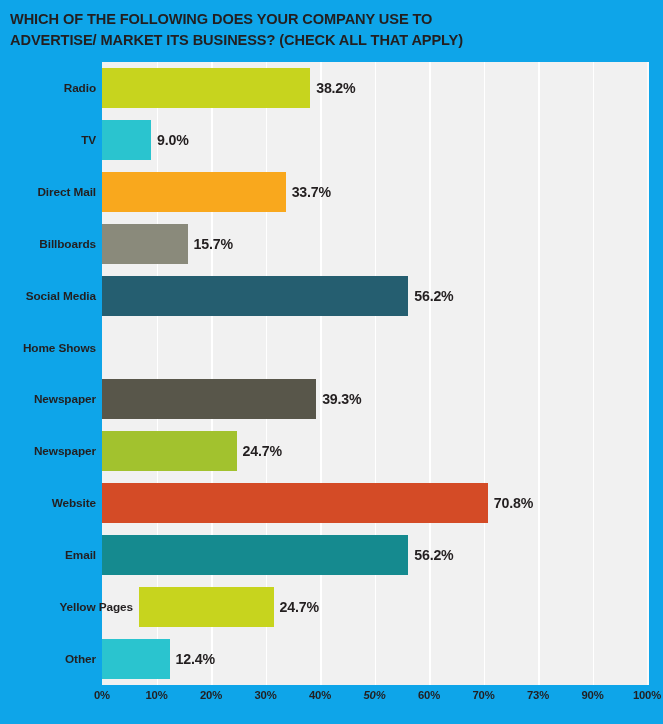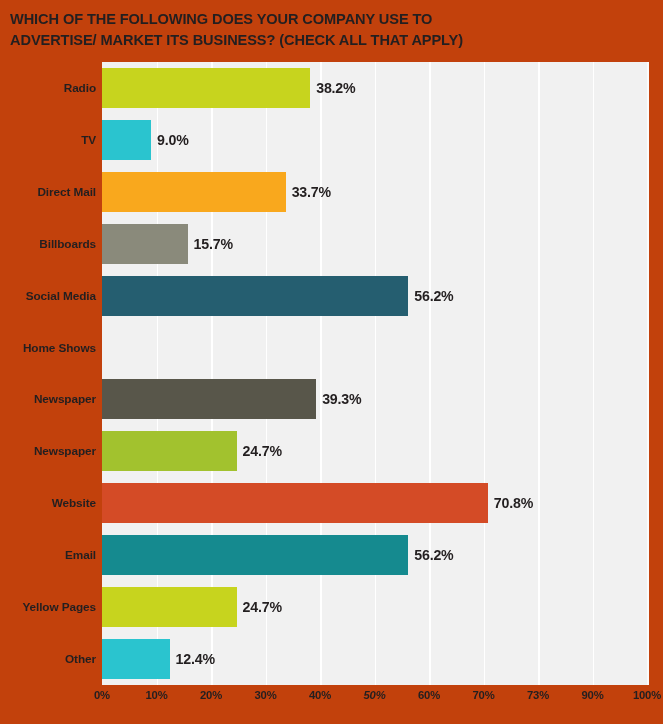--- a/index.html
+++ b/index.html
@@ -8,21 +8,21 @@
     width: 663px; height: 724px;
     background: #ffffff;
     font-family: "Liberation Sans", sans-serif;
     -webkit-font-smoothing: antialiased;
   }
   #root {
     position: relative;
     width: 663px;
     height: 724px;
     overflow: hidden;
-    background: #c2410c;
+    background: #0ea5e9;
   }
 
   
   #chart-title {
     position: absolute;
     left: 10px;
     top: 9px;
     width: 640px;
     font-size: 14.6px;
     font-weight: bold;
@@ -204,21 +204,21 @@
           <div class="bar-value">70.8%</div>
         </div>
       </div>
       <div class="row" style="top: 467.25px;">
         <div class="row-label">Email</div>
         <div class="bar-track">
           <div class="bar" style="width: 306.29px; background: rgb(21, 138, 143);"></div>
           <div class="bar-value">56.2%</div>
         </div>
       </div>
-      <div class="row" style="top: 519.167px;">
+      <div class="row" style="top: 519.167px; margin-left: 37px;">
         <div class="row-label">Yellow Pages</div>
         <div class="bar-track">
           <div class="bar" style="width: 134.615px; background: rgb(199, 212, 30);"></div>
           <div class="bar-value">24.7%</div>
         </div>
       </div>
       <div class="row" style="top: 571.083px;">
         <div class="row-label">Other</div>
         <div class="bar-track">
           <div class="bar" style="width: 67.58px; background: rgb(42, 196, 207);"></div>

